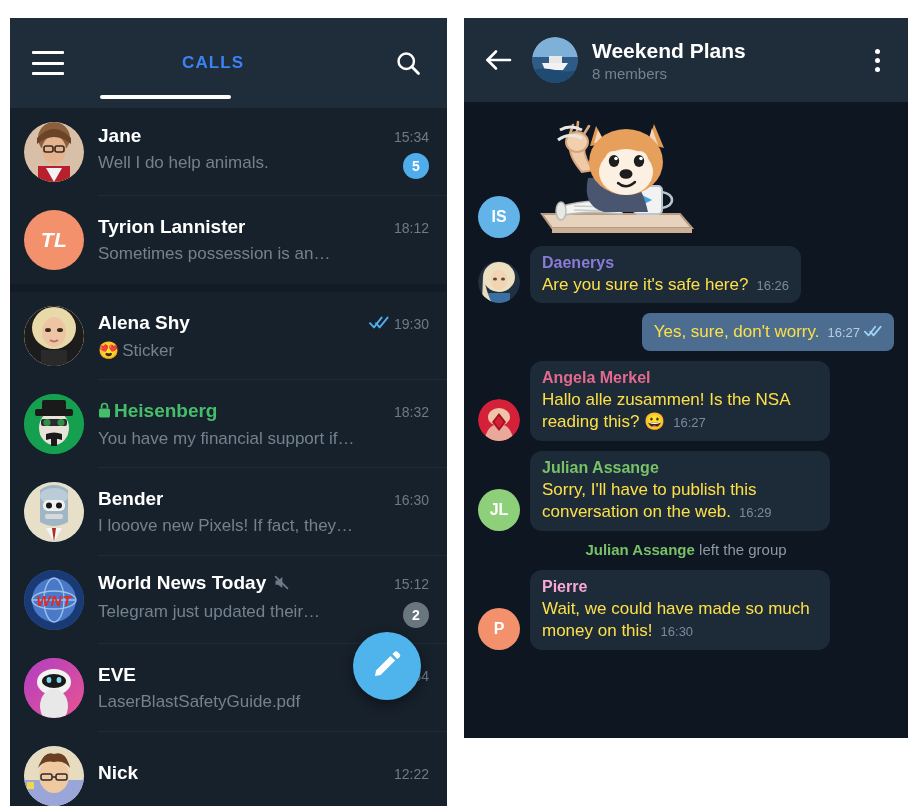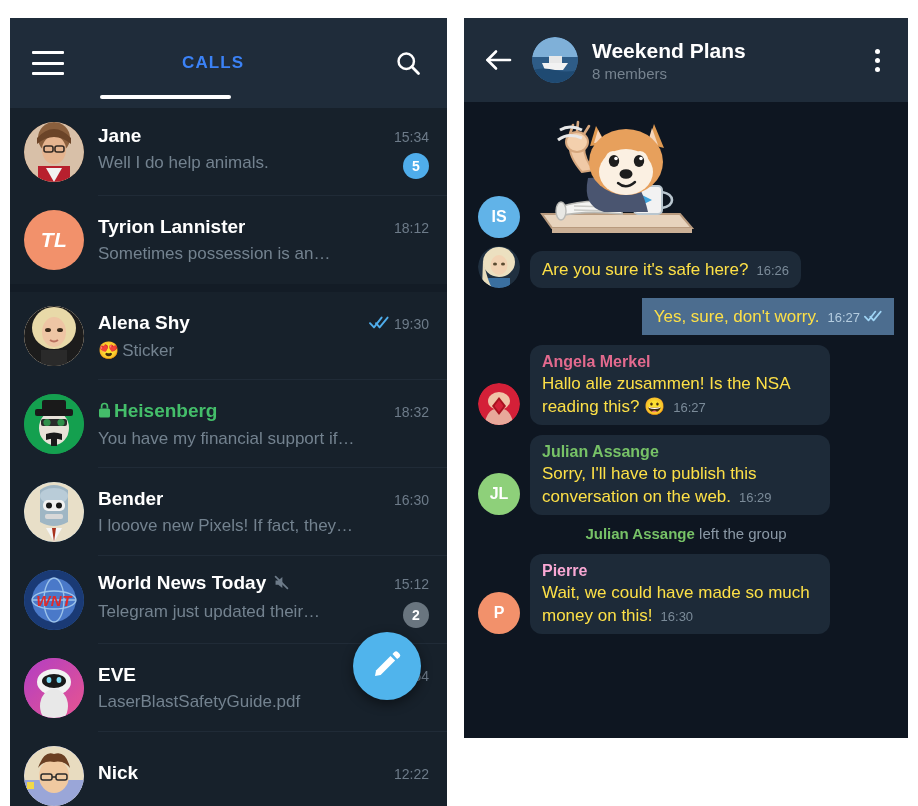--- a/index.html
+++ b/index.html
@@ -137,21 +137,21 @@
   .msg-avatar {
     width: 42px; height: 42px; border-radius: 50%; flex: 0 0 42px;
     display: flex; align-items: center; justify-content: center;
     color: #ffffff; font-size: 16px; font-weight: bold; overflow: hidden;
     position: relative; margin-right: 10px;
   }
   .bubble {
     background: #1d2a38; border-radius: 12px; padding: 8px 12px 7px 12px;
     max-width: 300px; position: relative;
   }
-  .bubble.out { background: #4c6d8f; border-radius: 0; }
+  .bubble.out { background: #4c6d8f; border-radius: 8px; }
   .sender { font-size: 16px; font-weight: bold; margin-bottom: 2px; }
   .msg-text {
     font-size: 17px; color: #fde047; line-height: 1.32;
     display: inline;
   }
   .msg-meta {
     font-size: 13px; color: #7b8b99; margin-left: 8px;
     display: inline-flex; align-items: center; gap: 4px; white-space: nowrap;
     vertical-align: baseline;
   }
@@ -580,20 +580,21 @@
               <ellipse cx="21" cy="16" rx="16" ry="15" fill="#ece0c0"></ellipse>
               <ellipse cx="21" cy="19" rx="8.5" ry="10" fill="#f2d3b4"></ellipse>
               <rect x="10" y="32" width="22" height="14" fill="#3a6fa0"></rect>
               <ellipse cx="17" cy="18" rx="2" ry="1.5" fill="#5a4a30"></ellipse>
               <ellipse cx="25" cy="18" rx="2" ry="1.5" fill="#5a4a30"></ellipse>
               <path d="M5 14 Q10 36 14 42 L4 42 Z" fill="#e8dcbc"></path>
             </g>
           </svg>
         </div>
         <div class="bubble">
+          <div class="sender" style="color:#8a7bd6">Daenerys</div>
           <span class="msg-text">Are you sure it's safe here?</span><span class="msg-meta">16:26</span>
         </div>
       </div>
 
       <div class="msg-group out">
         <div class="bubble out">
           <span class="msg-text">Yes, sure, don't worry.</span><span class="msg-meta">
             <span>16:27</span>
             <span>
               <svg width="18" height="12" viewBox="0 0 20 13">

